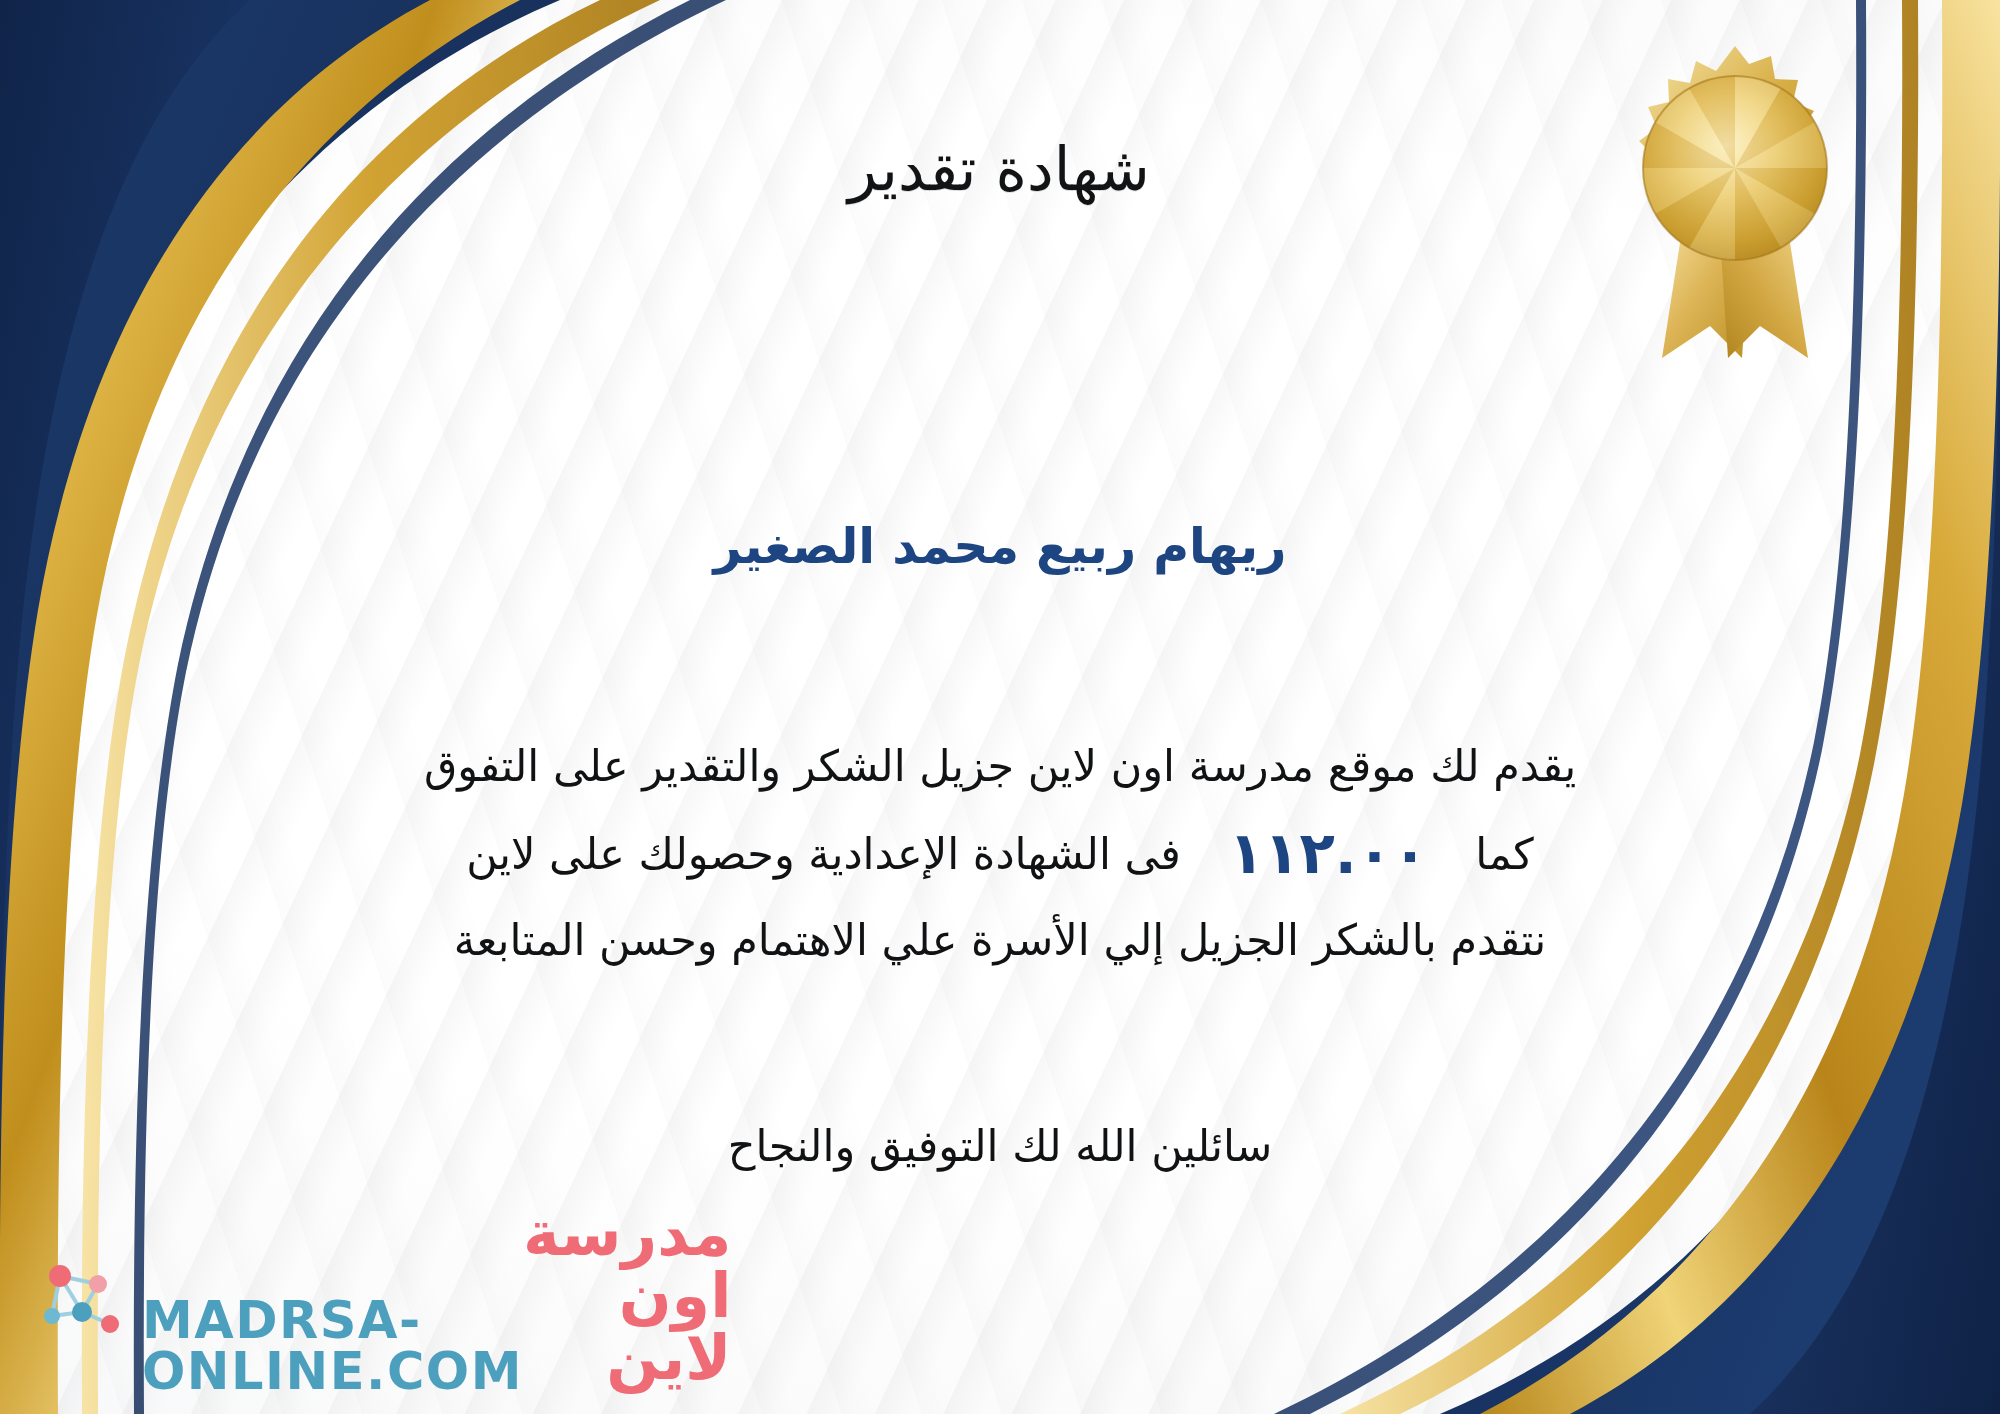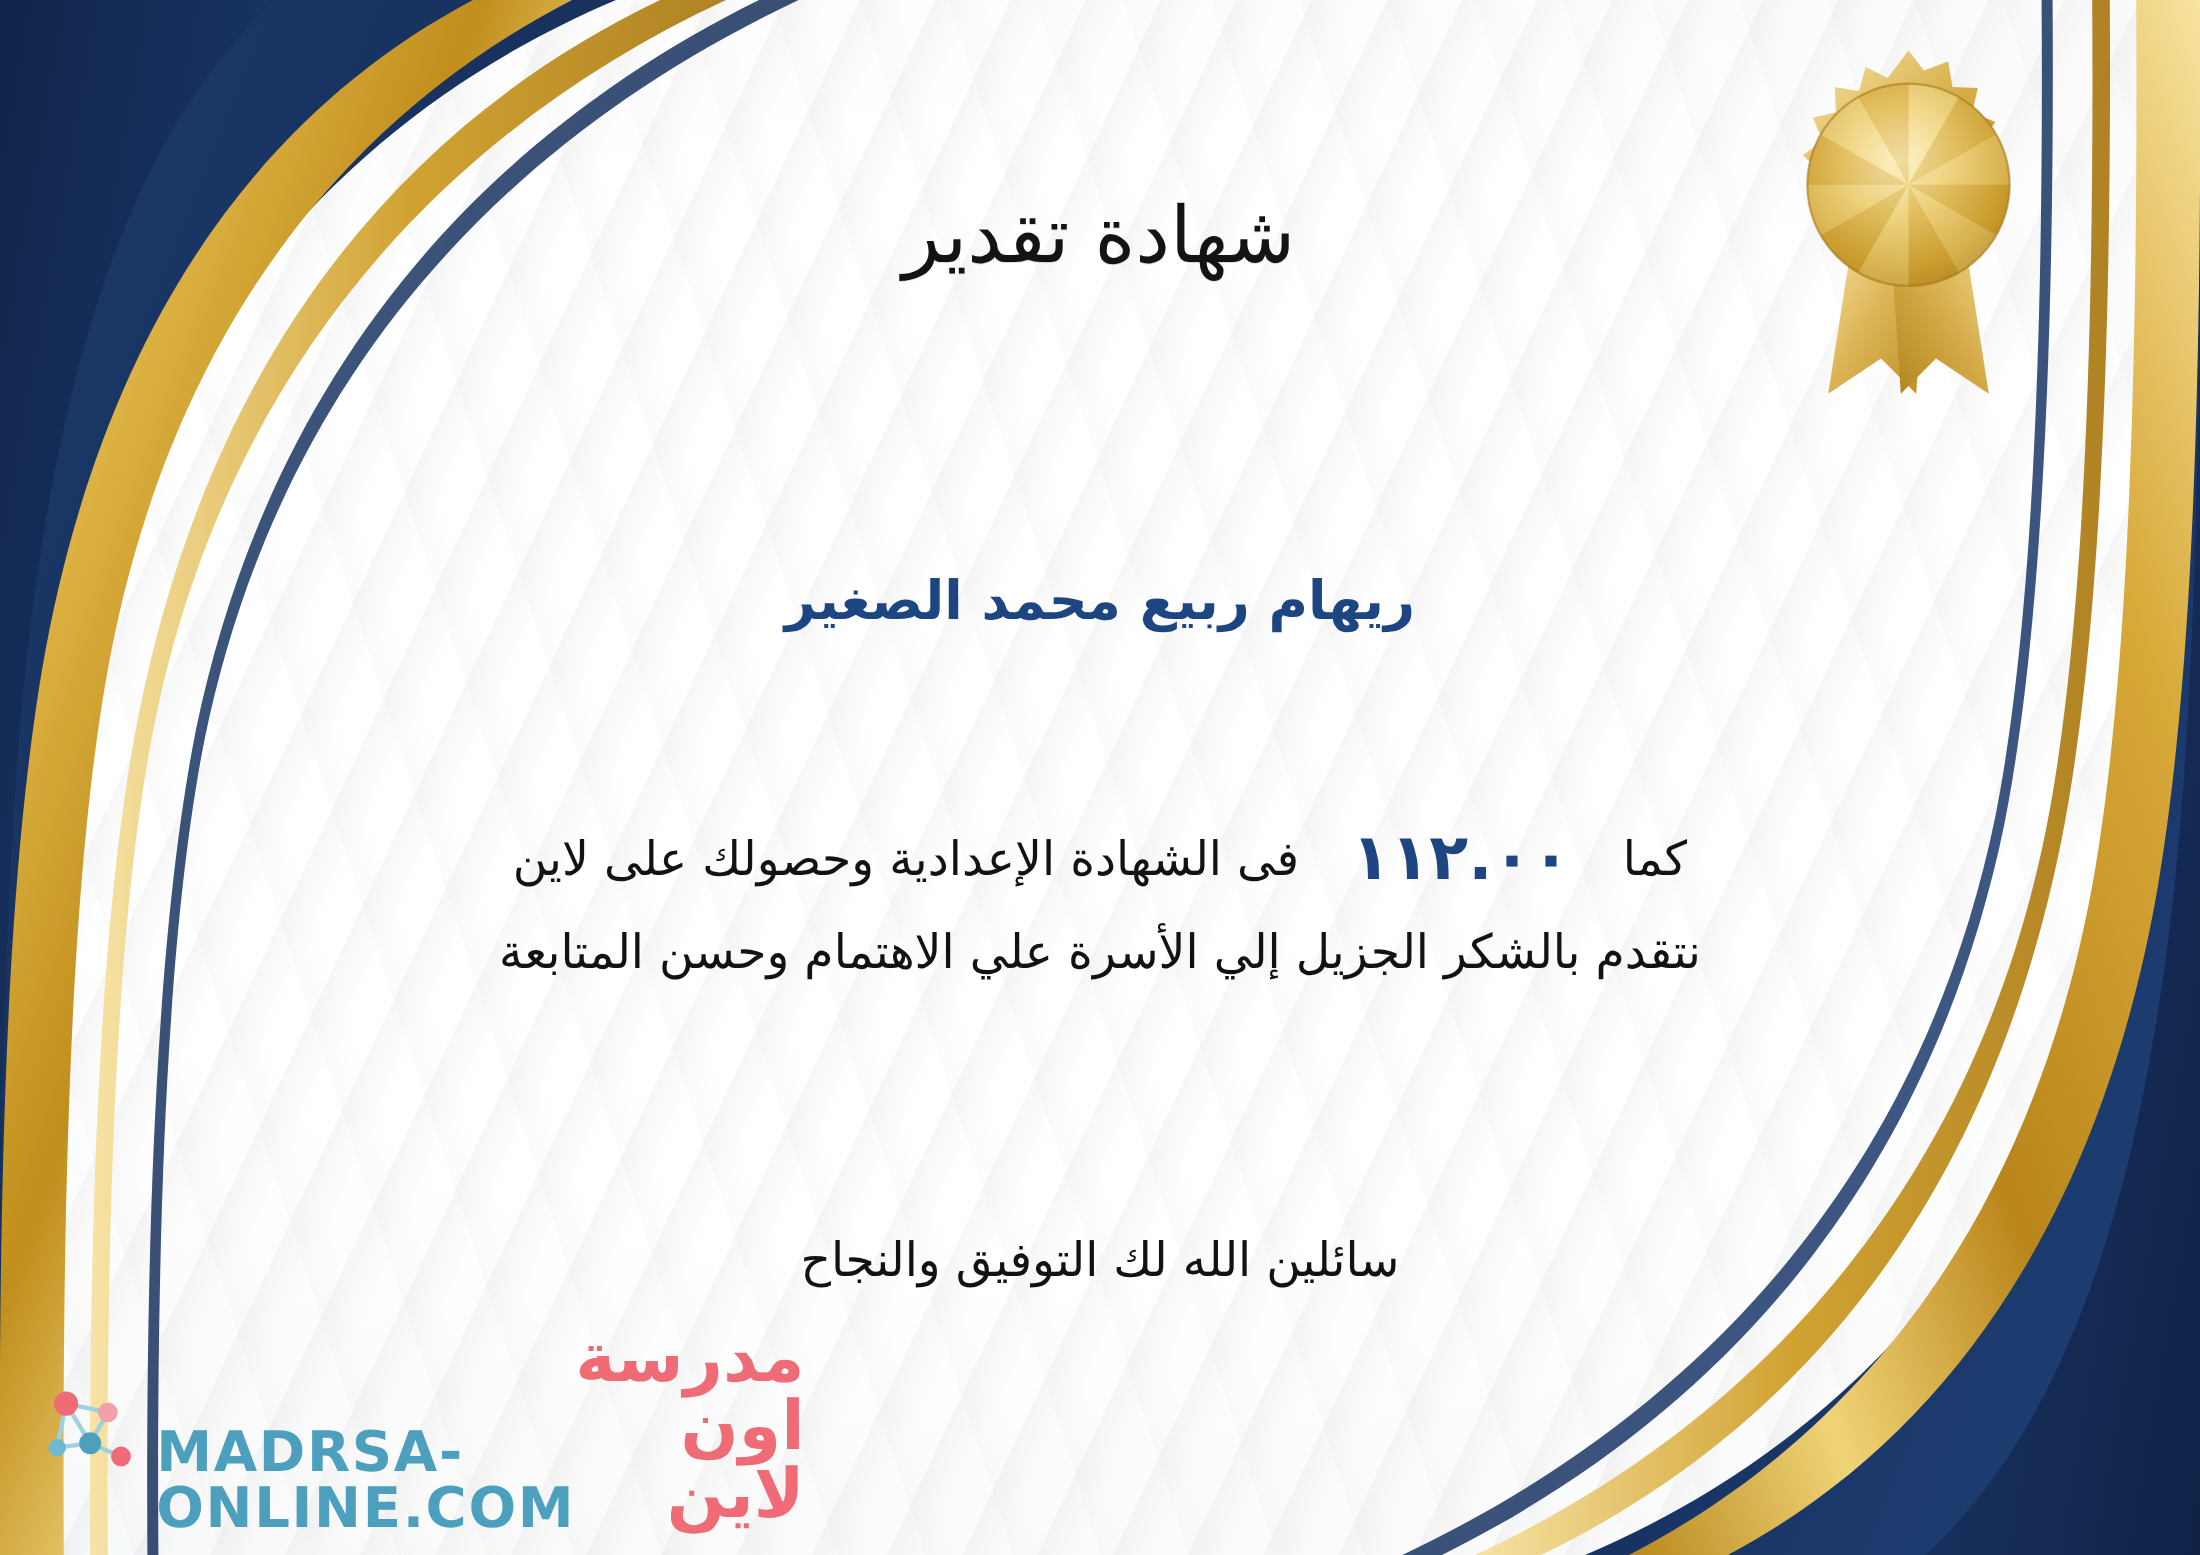--- a/index.html
+++ b/index.html
@@ -55,28 +55,27 @@
     position:absolute;
     left:1610px;top:40px;
     width:250px;height:330px;
   }
 
   
   .title{
     position:absolute;
     top:138px;left:0;right:2px;
     text-align:center;
-    font-size:71px;
+    font-size:60px;
     font-weight:400;
     color:#111315;
     letter-spacing:1px;
     line-height:1.05;
     font-family:"DejaVu Sans","Liberation Sans",sans-serif;
     text-shadow:0 1px 0 rgba(0,0,0,.12);
-    margin-top:39px;
   }
 
   .student-name{
     position:absolute;
     top:520px;left:0;right:0;
     text-align:center;
     font-size:49px;
     font-weight:700;
     color:#1d4582;
     line-height:1.1;
@@ -261,20 +260,21 @@
         <circle r="92" fill="none" stroke="#a5781a" stroke-width="2" opacity=".6"></circle>
       </g>
     </svg>
   </div>
 
   <div class="title">شهادة تقدير</div>
 
   <div class="student-name">ريهام ربيع محمد الصغير</div>
 
   <div class="body-block">
+    <span class="body-line">يقدم لك موقع مدرسة اون لاين جزيل الشكر  والتقدير على التفوق</span>
     <span class="body-line">
       <span>كما</span>
       <span class="grade">١١٢.٠٠</span>
       <span>فى الشهادة الإعدادية وحصولك على لاين</span>
     </span>
     <span class="body-line">نتقدم  بالشكر الجزيل إلي الأسرة علي الاهتمام وحسن المتابعة</span>
   </div>
 
   <div class="closing">سائلين الله لك التوفيق  والنجاح</div>
 

